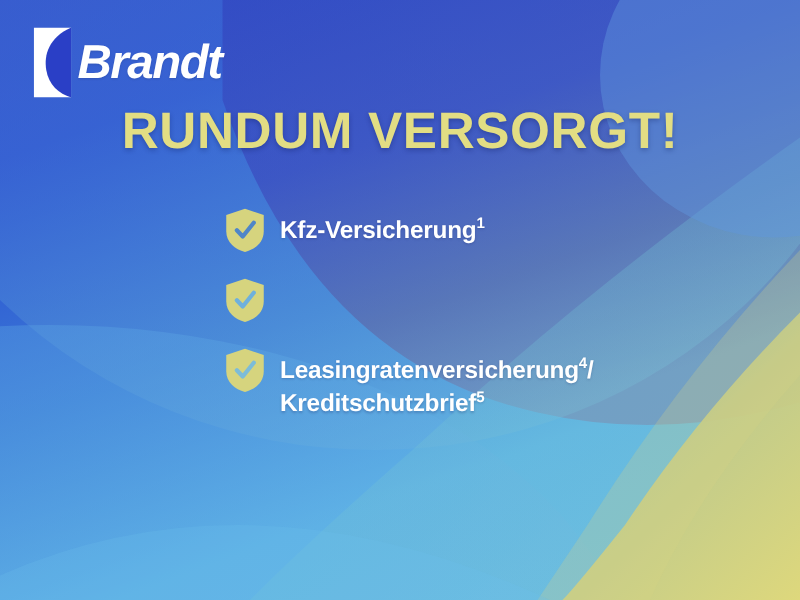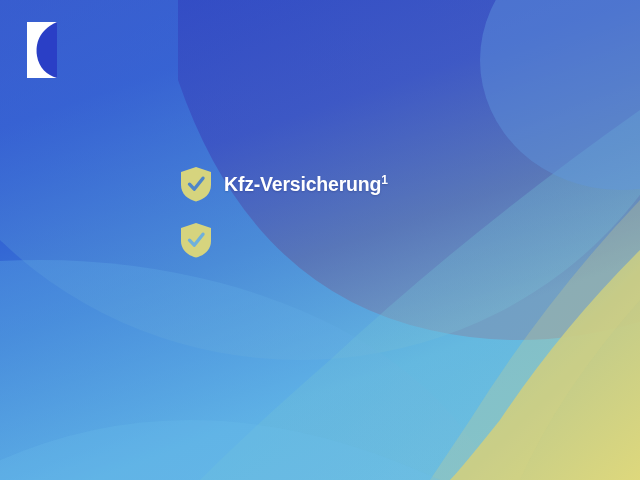--- a/index.html
+++ b/index.html
@@ -149,22 +149,24 @@
     </svg>
   </div>
 
   <div class="logo">
     <span class="logo-mark">
       <svg viewBox="0 0 30 56" aria-hidden="true">
         <path d="M0 0 H30 V56 H0 Z" fill="#ffffff"></path>
         <path d="M30 0 C 12 8, 8 22, 10 34 C 12 46, 20 53, 30 56 Z" fill="#2a3fc6"></path>
       </svg>
     </span>
+    <span class="logo-word">Brandt</span>
   </div>
 
+  <div class="headline">RUNDUM VERSORGT!</div>
 
   <div class="features">
 
     <div class="feature">
       <span class="shield">
         <svg viewBox="0 0 32 36" aria-hidden="true">
           <path d="M16 1 L31 6 V19 C31 28 24 33.5 16 35.5 C8 33.5 1 28 1 19 V6 Z" fill="#d6d47e"></path>
           <path d="M9.5 18.2 L14.2 23.2 L23 12.2" fill="none" stroke="#4f86c8" stroke-width="3.4" stroke-linecap="round" stroke-linejoin="round"></path>
         </svg>
       </span>
@@ -176,15 +178,27 @@
 
     <div class="feature">
       <span class="shield">
         <svg viewBox="0 0 32 36" aria-hidden="true">
           <path d="M16 1 L31 6 V19 C31 28 24 33.5 16 35.5 C8 33.5 1 28 1 19 V6 Z" fill="#d6d47e"></path>
           <path d="M9.5 18.2 L14.2 23.2 L23 12.2" fill="none" stroke="#6fb0dc" stroke-width="3.4" stroke-linecap="round" stroke-linejoin="round"></path>
         </svg>
       </span>
     </div>
 
+    <div class="feature">
+      <span class="shield">
+        <svg viewBox="0 0 32 36" aria-hidden="true">
+          <path d="M16 1 L31 6 V19 C31 28 24 33.5 16 35.5 C8 33.5 1 28 1 19 V6 Z" fill="#d6d47e"></path>
+          <path d="M9.5 18.2 L14.2 23.2 L23 12.2" fill="none" stroke="#7dbcd8" stroke-width="3.4" stroke-linecap="round" stroke-linejoin="round"></path>
+        </svg>
+      </span>
+      <span class="feature-label">
+        <span>Leasingratenversicherung</span><sup>4</sup><span>/</span><br>
+        <span>Kreditschutzbrief</span><sup>5</sup>
+      </span>
+    </div>
 
   </div>
 </div>
 
 </body></html>

